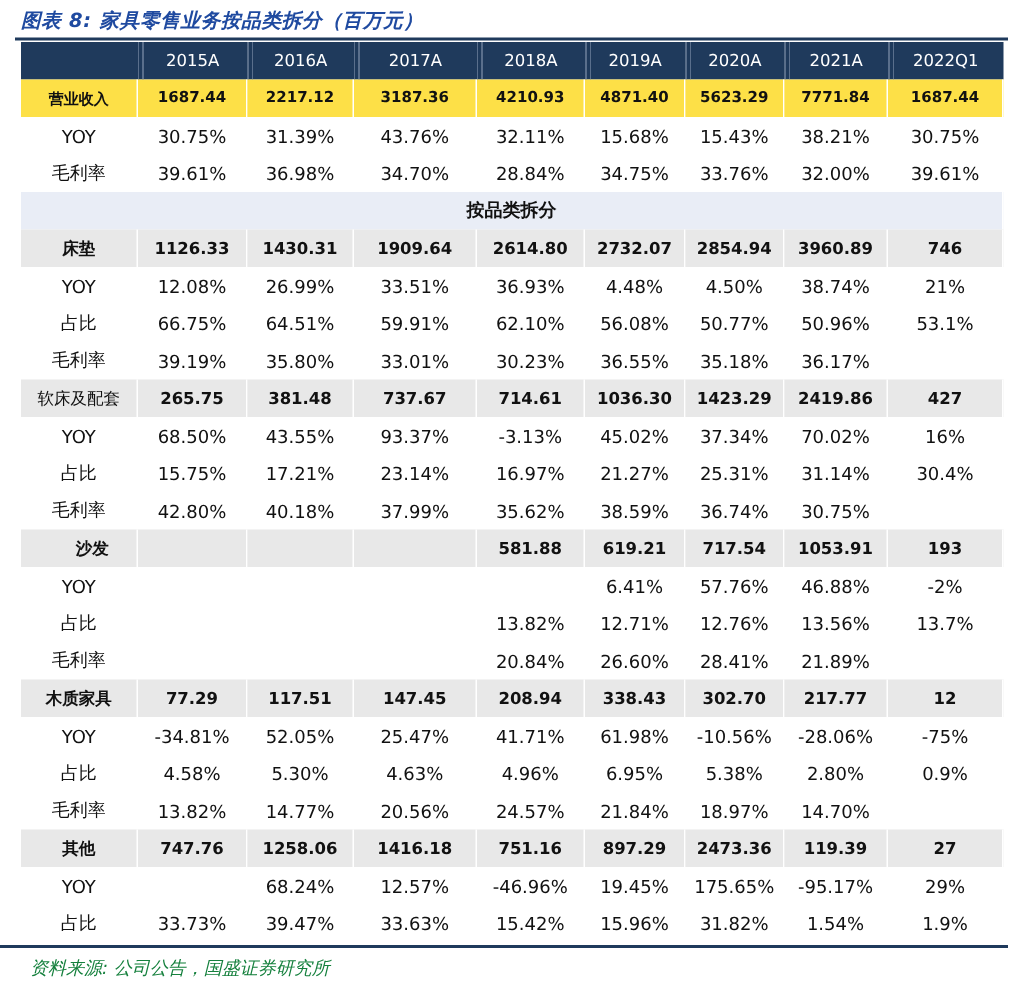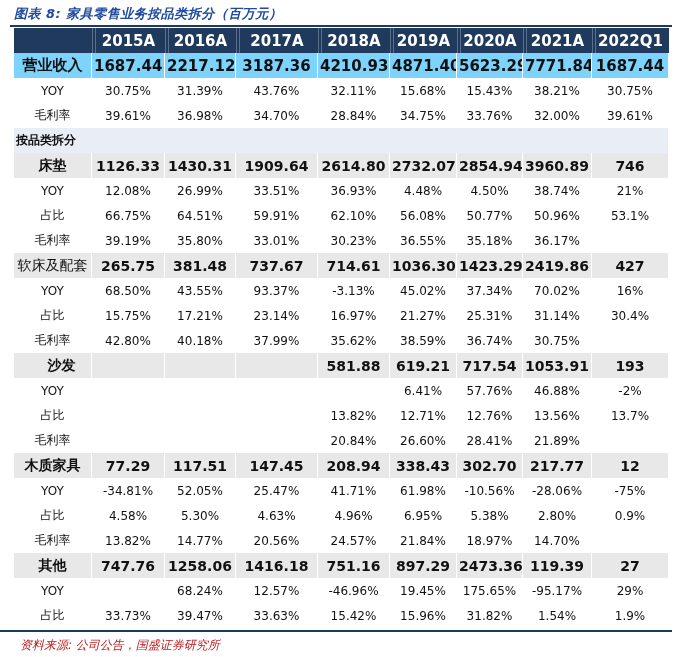--- a/index.html
+++ b/index.html
@@ -2,32 +2,32 @@
 <html><head>
 <meta charset="utf-8">
 <style>
   html,body{margin:0;padding:0;background:#ffffff;}
   body{width:683px;height:657px;position:relative;overflow:hidden;
        font-family:"DejaVu Sans","Liberation Sans",sans-serif;color:#111;}
   .figure-title{position:absolute;left:14px;top:5px;font-size:13px;font-weight:bold;
        font-style:italic;color:#1F4AA0;letter-spacing:0.5px;}
   .top-rule{position:absolute;left:10px;top:25px;width:662px;height:2px;background:#1F3A5C;}
   .bottom-rule{position:absolute;left:0px;top:630px;width:672px;height:2px;background:#1F3A5C;}
-  .source-note{position:absolute;left:20px;top:637px;font-size:12px;font-style:italic;color:#b91c1c;}
+  .source-note{position:absolute;left:20px;top:637px;font-size:12px;font-style:italic;color:#15803d;}
   table.rpt{position:absolute;left:14px;top:28px;width:655px;border-collapse:separate;
        border-spacing:0;table-layout:fixed;font-size:12px;}
   table.rpt th,table.rpt td{padding:0 2px;height:25px;vertical-align:middle;text-align:center;
        overflow:hidden;white-space:nowrap;}
-  thead th{background:#1F3A5C;color:#ffffff;font-weight:bold;font-size:15px;height:27px;}
+  thead th{background:#1F3A5C;color:#ffffff;font-weight:normal;font-size:11px;height:27px;}
   thead th.sep{background-image:linear-gradient(90deg,#5A6F8C 0,#5A6F8C 1px,
        rgba(0,0,0,0) 1px,rgba(0,0,0,0) 3px,#5A6F8C 3px,#5A6F8C 4px,rgba(0,0,0,0) 4px);}
   td,tbody th{border-right:1px solid #ffffff;}
-  tr.row-total td,tr.row-total th{background:#7dd3fc;font-weight:bold;font-size:15px;}
-  tr.row-category td,tr.row-category th{background:#E8E8E8;font-weight:bold;font-size:14px;}
-  tr.row-section td{background:#E9EDF6;font-weight:bold;text-align:left;}
+  tr.row-total td,tr.row-total th{background:#fde047;font-weight:bold;font-size:10px;}
+  tr.row-category td,tr.row-category th{background:#E8E8E8;font-weight:bold;font-size:11px;}
+  tr.row-section td{background:#E9EDF6;font-weight:bold;text-align:center;}
   tbody th{font-weight:normal;}
 </style>
 </head>
 <body>
 
 <div class="figure-title">图表 8: 家具零售业务按品类拆分（百万元）</div>
 <div class="top-rule"></div>
 
 <table class="rpt">
   <colgroup>

